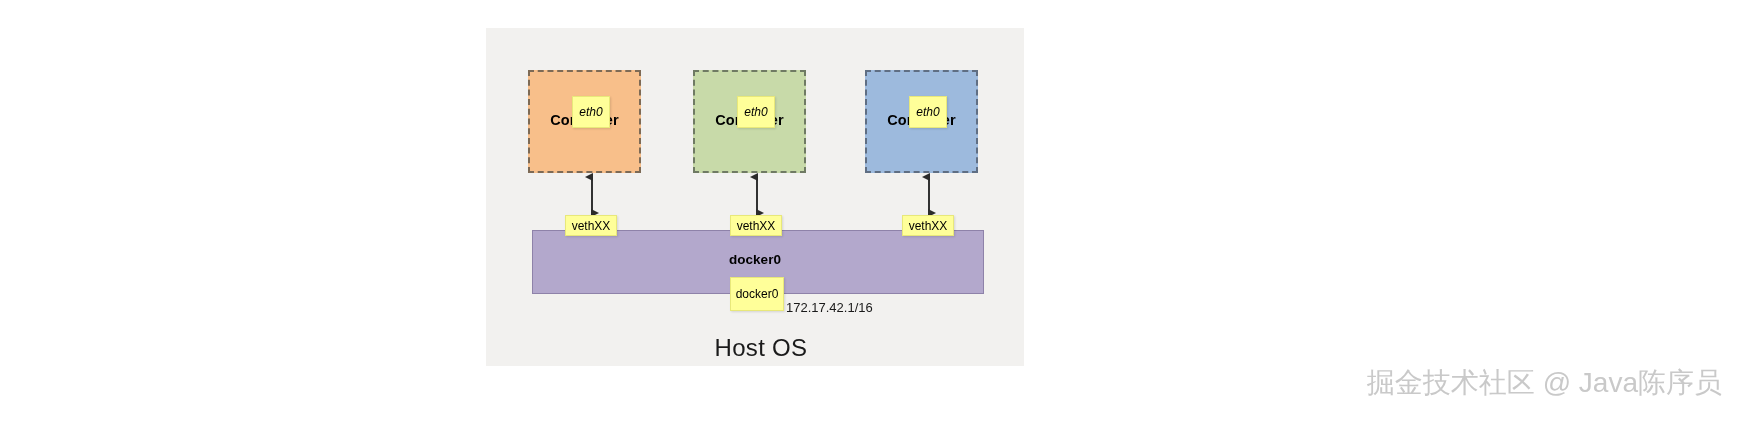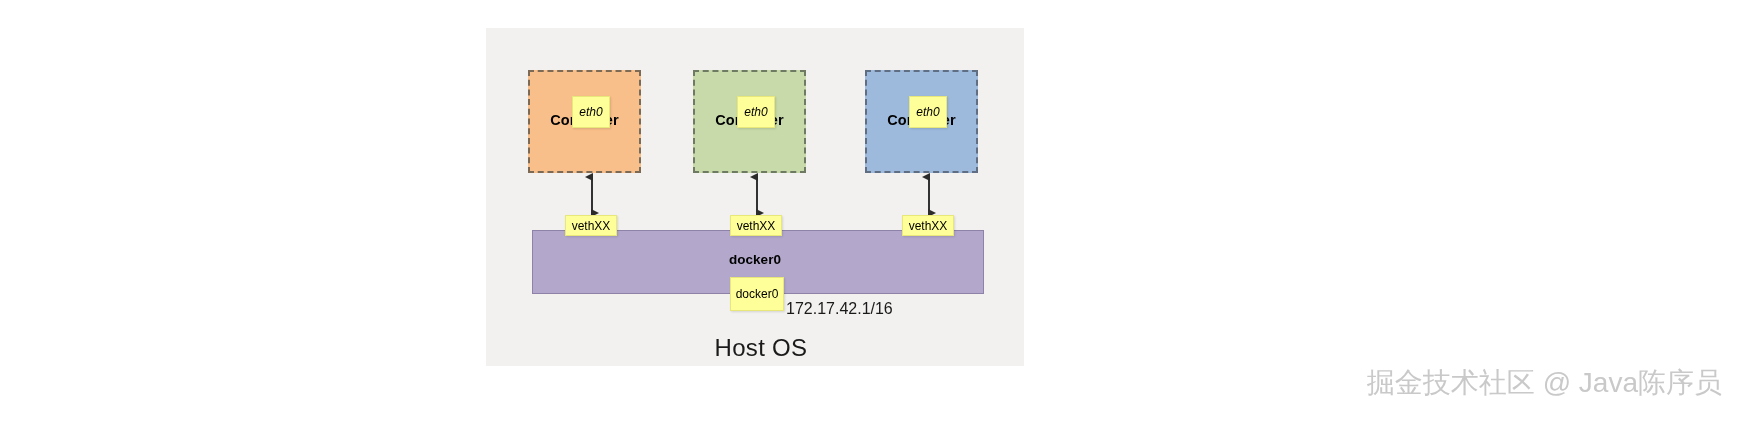--- a/index.html
+++ b/index.html
@@ -116,21 +116,21 @@
     text-align: center;
     font-size: 13.5px;
     font-weight: bold;
     color: #000;
   }
 
   .ip-label {
     position: absolute;
     left: 300px;
     top: 272px;
-    font-size: 16px;
+    font-size: 13px;
     color: #1a1a1a;
     white-space: nowrap;
   }
 
   
   .host-title {
     position: absolute;
     left: 12px;
     right: 0;
     top: 306px;

